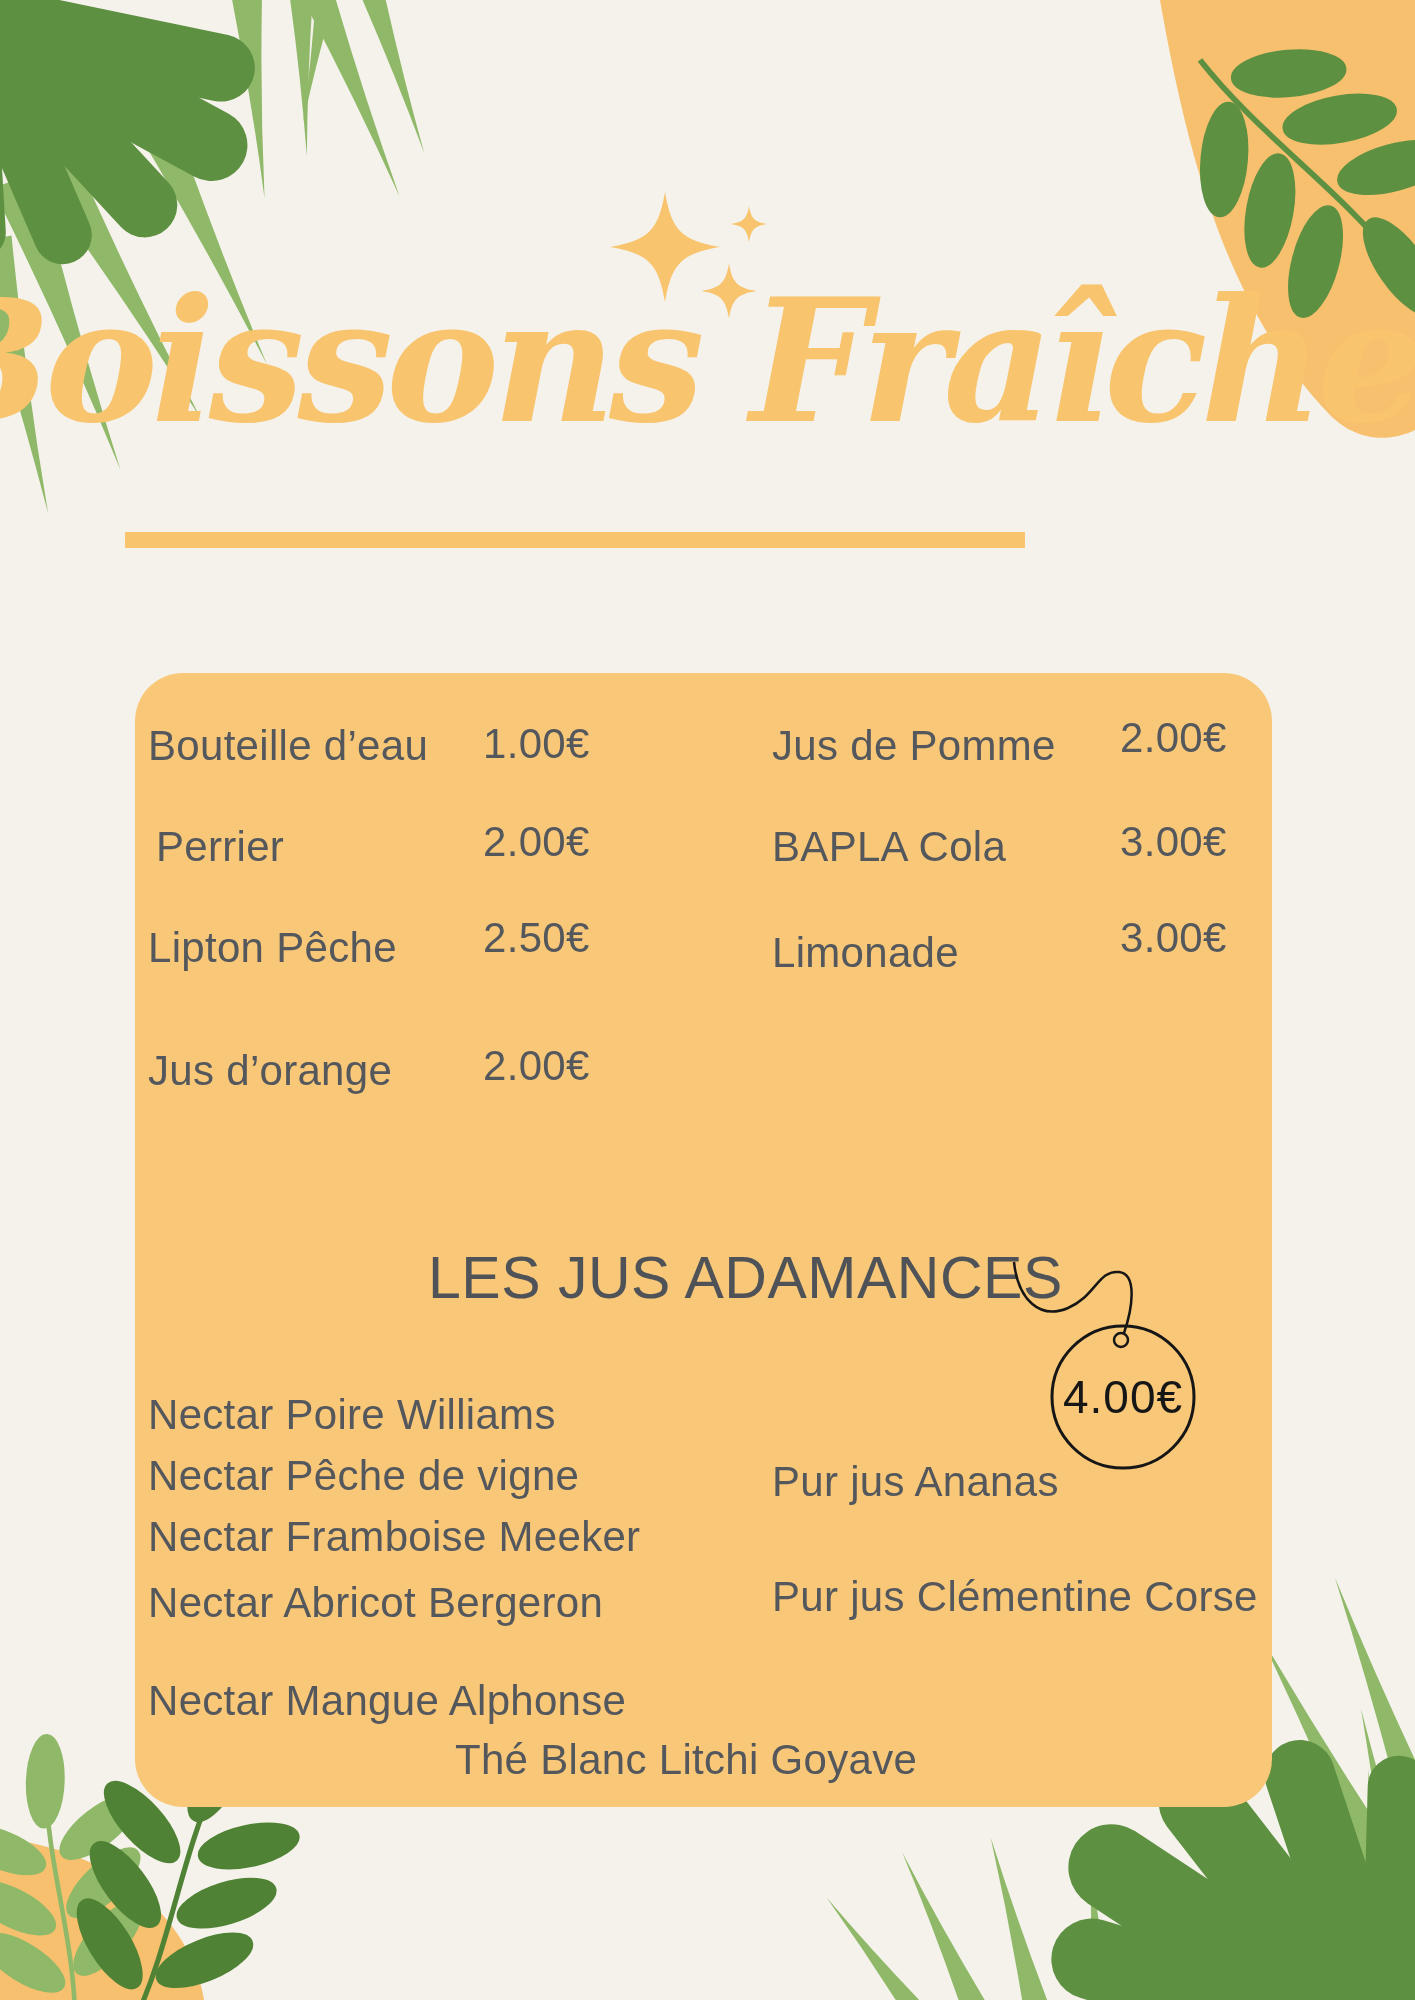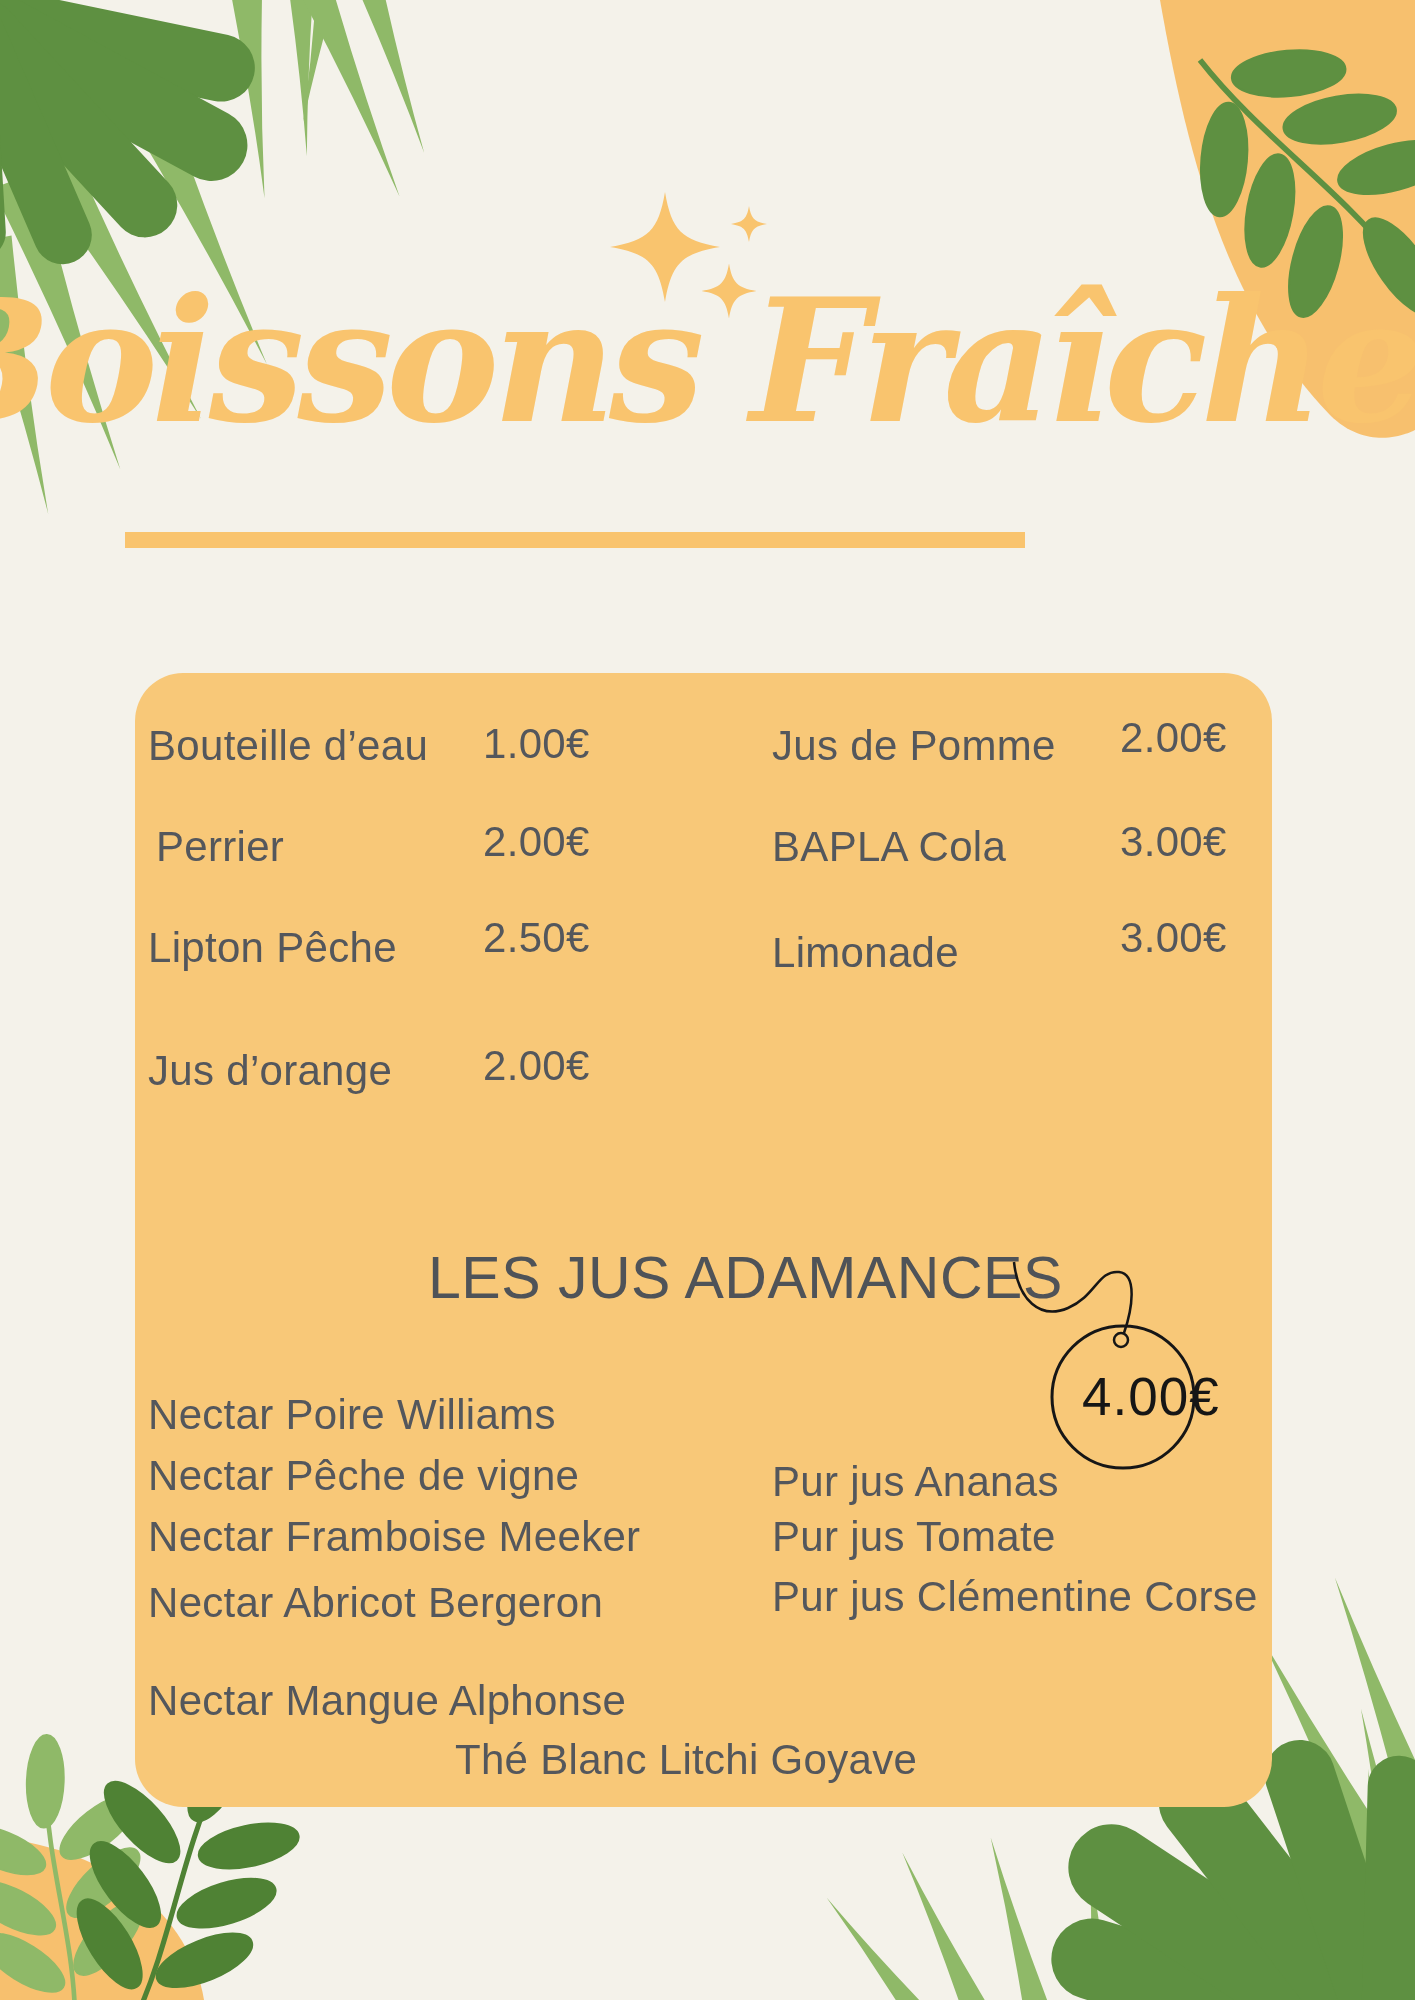--- a/index.html
+++ b/index.html
@@ -31,22 +31,22 @@
   .card{
     position:absolute; left:135px; top:673px; width:1137px; height:1134px;
     border-radius:48px; background:var(--card);
   }
   .t{position:absolute; font-size:42px; line-height:52px; letter-spacing:.3px; white-space:nowrap;}
   .section-heading{
     position:absolute; left:380px; top:1248px; font-size:59px; line-height:60px;
     letter-spacing:.5px; color:var(--heading); white-space:nowrap;margin-left:48px;
   }
   .tag-price{
-    position:absolute; left:1052px; top:1371px; width:142px; 
-    font-size:53px; line-height:52px; color:var(--tag); letter-spacing:1px;padding-left:30px;
+    position:absolute; left:1052px; top:1371px; width:142px; text-align:center;
+    font-size:46px; line-height:52px; color:var(--tag); letter-spacing:1px;
   }
   .tag-svg{position:absolute;left:0;top:0;}
 </style>
 </head>
 <body>
 
 <div class="page">
 
   <svg class="deco" width="1415" height="2000" viewBox="0 0 1415 2000" aria-hidden="true">
     <defs>
@@ -158,18 +158,17 @@
   </svg>
   <div class="tag-price">4.00€</div>
 
   <div class="t" style="left:148px;top:1389px">Nectar Poire Williams</div>
   <div class="t" style="left:148px;top:1511px">Nectar Framboise Meeker</div>
   <div class="t" style="left:148px;top:1450px">Nectar Pêche de vigne</div>
   <div class="t" style="left:148px;top:1577px">Nectar Abricot Bergeron</div>
   <div class="t" style="left:148px;top:1675px">Nectar Mangue Alphonse</div>
 
   <div class="t" style="left:772px;top:1456px">Pur jus Ananas</div>
-  <div class="t" style="left:772px;top:1511px">Pur jus Tomate</div>
   <div class="t" style="left:772px;top:1571px">Pur jus Clémentine Corse</div>
 
   <div class="t" style="left:455px;top:1734px">Thé Blanc Litchi Goyave</div>
 
 </div>
 
 </body></html>

